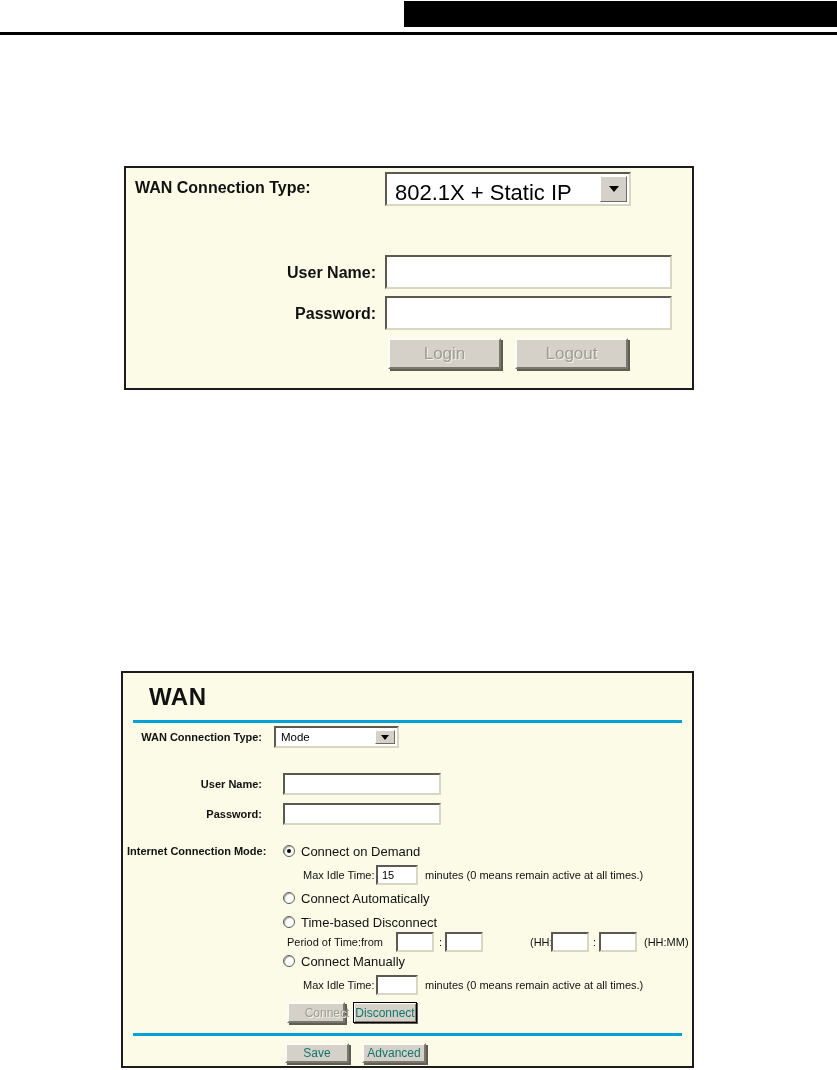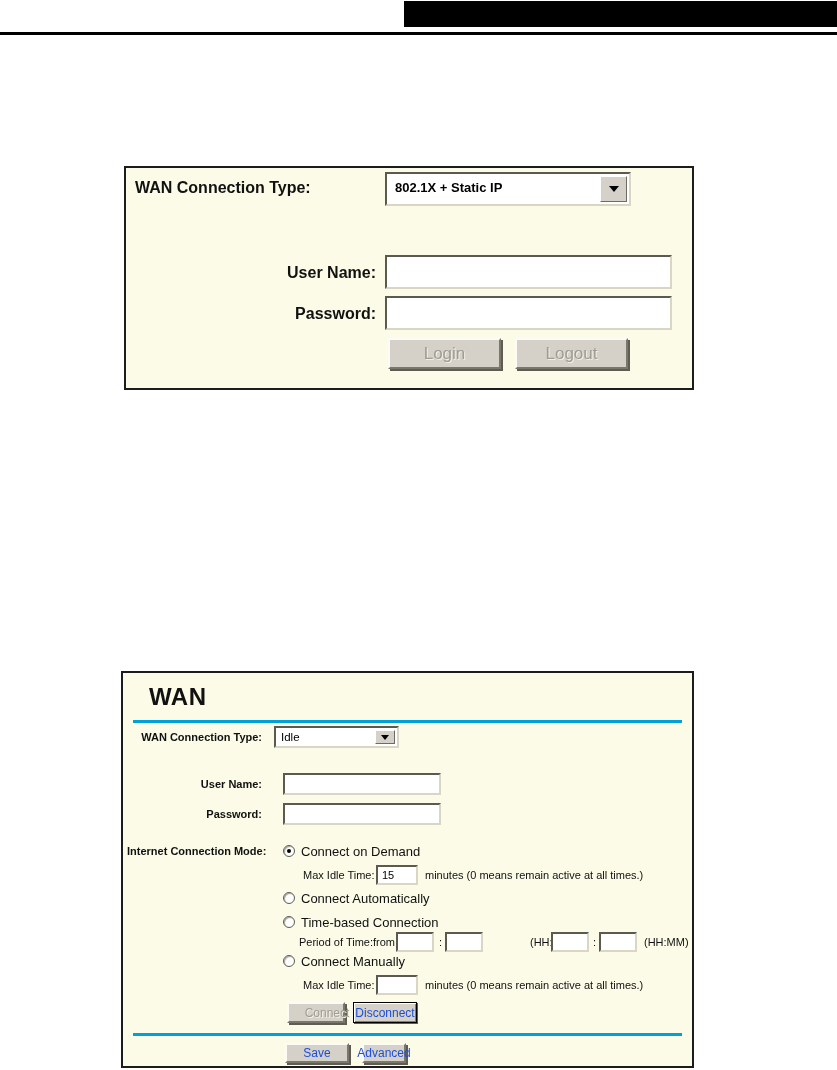--- a/index.html
+++ b/index.html
@@ -25,21 +25,21 @@
     position:absolute;top:2px;right:2px;bottom:2px;background:#D5D1C9;box-sizing:border-box;
     border:1px solid;border-color:#fff #6e6c62 #6e6c62 #fff;
     display:flex;align-items:center;justify-content:center;
   }
   .arr{width:0;height:0;border-left:5px solid transparent;border-right:5px solid transparent;border-top:6px solid #000;}
   .arr.small{border-left-width:4px;border-right-width:4px;border-top-width:5px;}
   .btn{
     position:absolute;background:#D5D1C9;box-sizing:border-box;cursor:pointer;
     border:2px solid;border-color:#FCFBF7 #7a786d #7a786d #FCFBF7;
     box-shadow:2px 2px 0 #5f5d52;
-    display:flex;align-items:center;justify-content:center;color:#1d4ed8;
+    display:flex;align-items:center;justify-content:center;color:#0f766e;
   }
   .btn.disabled{color:#9F9D92;text-shadow:1px 1px 0 #f2f0e6;}
   .btn.default{
     border:1px solid #000;
     box-shadow:inset 1px 1px 0 #fff, inset -1px -1px 0 #807e74, 1px 1px 0 #5f5d52;
   }
   input.tfield{
     position:absolute;background:#fff;box-sizing:border-box;border:2px solid;
     border-color:#5c5a50 #d9d6c4 #d9d6c4 #5c5a50;
     font-family:"Liberation Sans",sans-serif;padding:0 4px;color:#000;outline:none;
@@ -50,21 +50,21 @@
     box-shadow:inset 1px 1px 1px rgba(90,88,76,.55);
   }
   .radio.checked::after{
     content:"";position:absolute;left:3px;top:3px;width:4px;height:4px;border-radius:50%;background:#000;
   }
 
   
   .fig1 .biglabel{position:absolute;font-size:16px;font-weight:bold;white-space:nowrap;}
   #f1-type-label{left:9px;top:11px;}
   #f1-combo{left:259px;top:4px;width:246px;height:34px;}
-  #f1-combo-text{position:absolute;left:8px;top:6px;font-size:13px;color:#000;white-space:nowrap;font-weight:bold;}
+  #f1-combo-text{position:absolute;left:8px;top:6px;font-size:22px;color:#000;white-space:nowrap;}
   #f1-combo .combo-btn{width:27px;}
   .f1-right-label{position:absolute;left:0;width:250px;text-align:right;font-size:16px;font-weight:bold;}
   #f1-user-label{top:96px;}
   #f1-pass-label{top:137px;}
   #f1-user-input{left:259px;top:87px;width:287px;height:34px;font-size:17px;}
   #f1-pass-input{left:259px;top:128px;width:287px;height:34px;font-size:17px;}
   .f1-btn{top:170px;width:113px;height:31px;font-size:17px;}
   #f1-login{left:262px;}
   #f1-logout{left:389px;}
 
@@ -90,38 +90,38 @@
   #f2-radio3{top:282px;}
   .f2-radio-label{position:absolute;left:178px;font-size:13px;white-space:nowrap;}
   #f2-radio0-label{top:171px;}
   #f2-radio1-label{top:218px;}
   #f2-radio2-label{top:242px;}
   #f2-radio3-label{top:281px;}
   .f2-text{position:absolute;font-size:11px;white-space:nowrap;}
   #f2-maxidle1-label{left:180px;top:196px;}
   #f2-maxidle1-input{left:253px;top:192px;width:42px;height:20px;font-size:11px;}
   #f2-minutes1{left:302px;top:196px;}
-  #f2-period-label{left:176px;top:263px;}
+  #f2-period-label{left:164px;top:263px;}
   .period-in{width:38px;height:20px;font-size:11px;}
   #f2-period-a{left:273px;top:259px;}
   #f2-colon1{left:316px;top:263px;}
   #f2-period-b{left:322px;top:259px;}
   #f2-hhmm-to{left:366px;top:263px;margin-left:41px;}
   #f2-period-c{left:428px;top:259px;}
   #f2-colon2{left:470px;top:263px;}
   #f2-period-d{left:476px;top:259px;}
   #f2-hhmm{left:521px;top:263px;}
   #f2-maxidle2-label{left:180px;top:306px;}
   #f2-maxidle2-input{left:253px;top:302px;width:42px;height:20px;font-size:11px;}
   #f2-minutes2{left:302px;top:306px;}
   .f2-btn{font-size:12px;height:21px;}
   #f2-connect{left:164px;top:329px;width:58px;padding-left:22px;}
   #f2-disconnect{left:230px;top:329px;width:64px;}
   #f2-save{left:162px;top:370px;width:64px;height:20px;}
-  #f2-advanced{left:239px;top:370px;width:44px;height:20px;}
+  #f2-advanced{left:239px;top:370px;width:64px;height:20px;}
 </style>
 </head>
 <body>
 
 <div class="page">
 
   <div class="header-black-bar"></div>
   <div class="header-rule"></div>
 
   <div class="fig fig1">
@@ -143,21 +143,21 @@
     <div class="btn disabled f1-btn" id="f1-login">Login</div>
     <div class="btn disabled f1-btn" id="f1-logout">Logout</div>
   </div>
 
   <div class="fig fig2">
     <div id="f2-title">WAN</div>
     <div class="blue-line" id="f2-line1"></div>
 
     <div class="f2-label" id="f2-type-label">WAN Connection Type:</div>
     <div class="sunken" id="f2-combo">
-      <span id="f2-combo-text">Idle</span>
+      <span id="f2-combo-text">Mode</span>
       <span class="combo-btn">
         <span class="arr small"></span>
       </span>
     </div>
 
     <div class="f2-label" id="f2-user-label">User Name:</div>
     <input type="text" class="tfield" id="f2-user-input" value="" style="">
 
     <div class="f2-label" id="f2-pass-label">Password:</div>
     <input type="text" class="tfield" id="f2-pass-input" value="" style="">
@@ -168,21 +168,21 @@
     <div class="f2-radio-label" id="f2-radio0-label">Connect on Demand</div>
 
     <div class="f2-text" id="f2-maxidle1-label">Max Idle Time:</div>
     <input type="text" class="tfield" id="f2-maxidle1-input" value="15" style="">
     <div class="f2-text" id="f2-minutes1">minutes (0 means remain active at all times.)</div>
 
     <div class="radio f2-radio" id="f2-radio1"></div>
     <div class="f2-radio-label" id="f2-radio1-label">Connect Automatically</div>
 
     <div class="radio f2-radio" id="f2-radio2"></div>
-    <div class="f2-radio-label" id="f2-radio2-label">Time-based Connection</div>
+    <div class="f2-radio-label" id="f2-radio2-label">Time-based Disconnect</div>
 
     <div class="f2-text" id="f2-period-label">Period of Time:from</div>
     <input type="text" class="tfield period-in" id="f2-period-a" value="" style="">
     <div class="f2-text" id="f2-colon1">:</div>
     <input type="text" class="tfield period-in" id="f2-period-b" value="" style="">
     <div class="f2-text" id="f2-hhmm-to">(HH:MM) to</div>
     <input type="text" class="tfield period-in" id="f2-period-c" value="" style="">
     <div class="f2-text" id="f2-colon2">:</div>
     <input type="text" class="tfield period-in" id="f2-period-d" value="" style="">
     <div class="f2-text" id="f2-hhmm">(HH:MM)</div>

